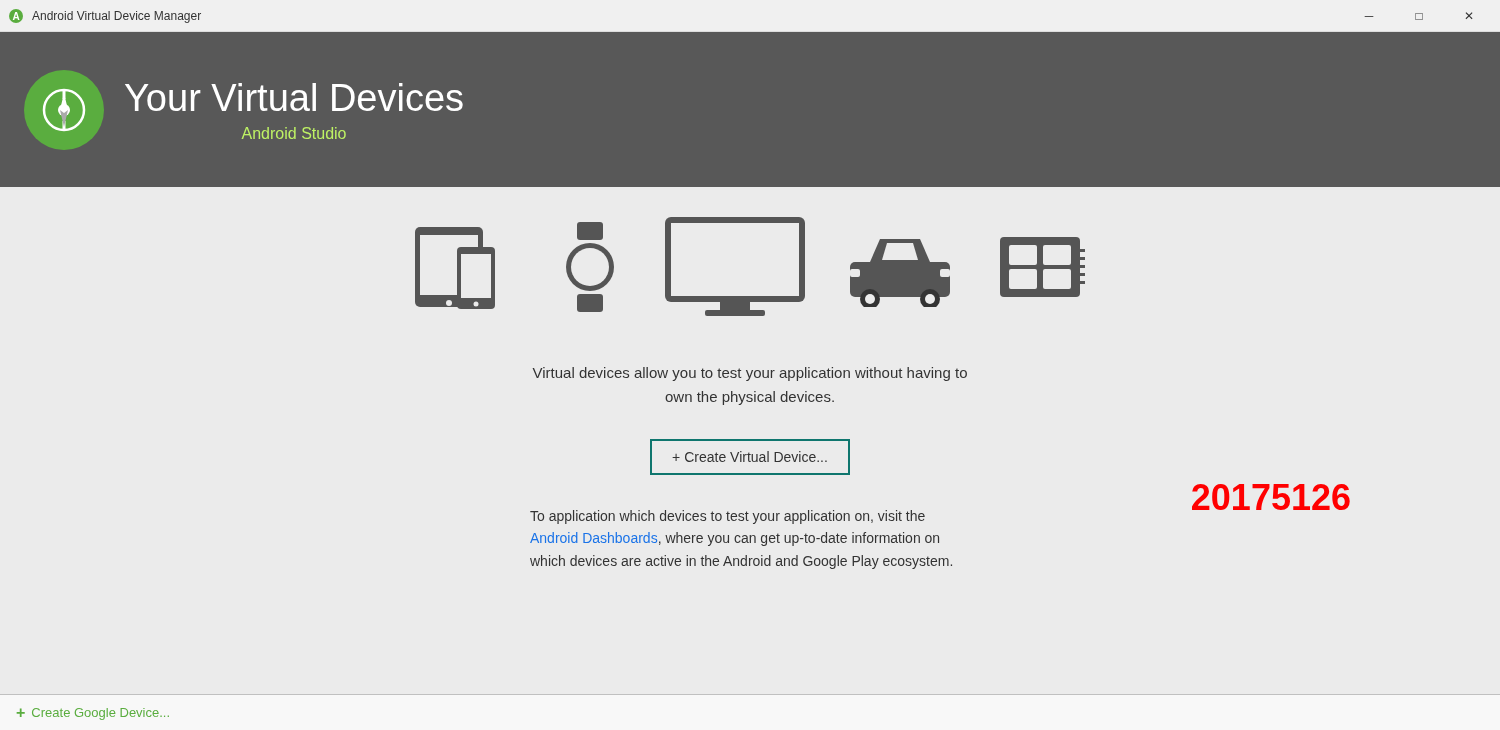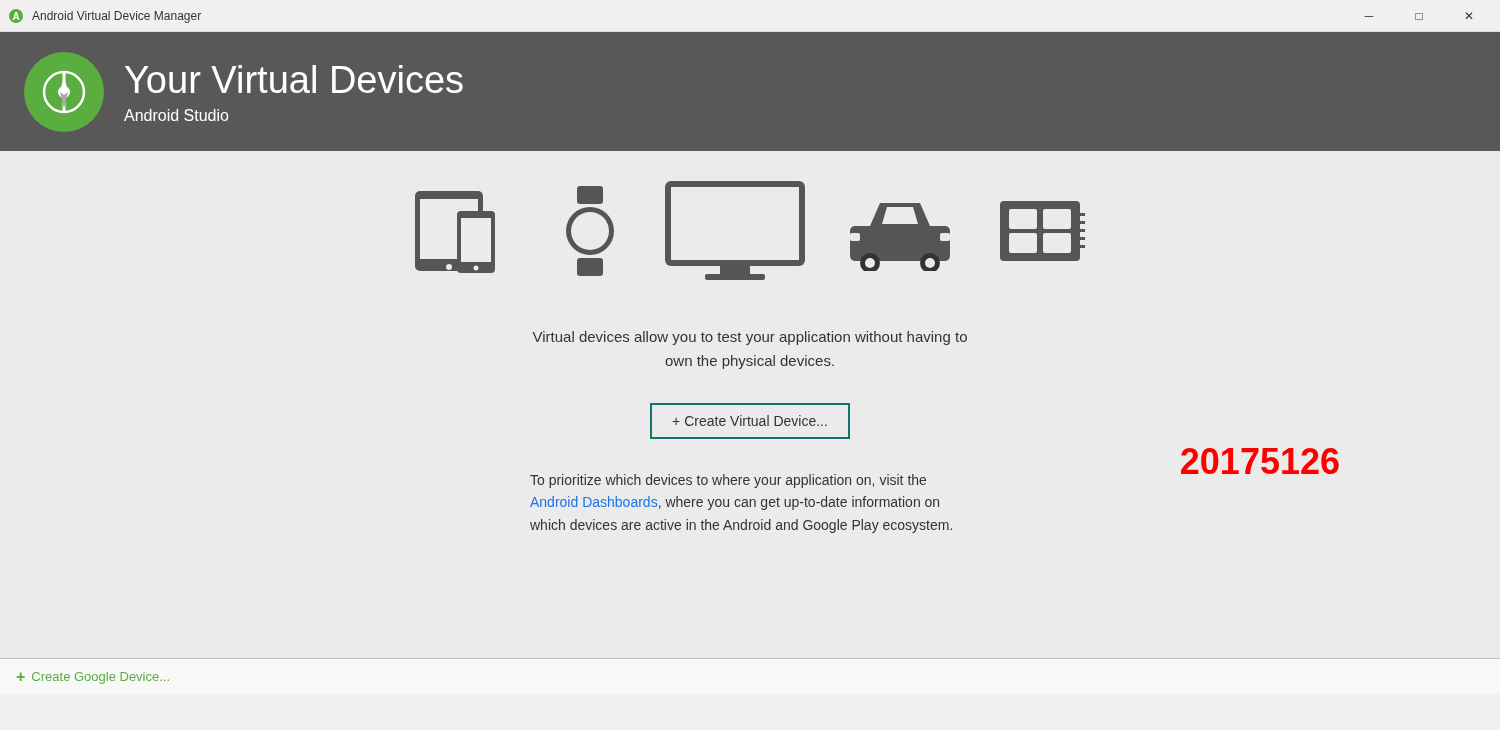--- a/index.html
+++ b/index.html
@@ -57,21 +57,21 @@
       justify-content: center;
       cursor: pointer;
       font-size: 12px;
       color: #333;
       background: transparent;
       border: none;
     }
 
     
     .app-header {
-      height: 119px;
+      height: 155px;
       background: #585858;
       display: flex;
       align-items: center;
       padding: 0 24px;
       gap: 20px;
     }
 
     .logo-circle {
       width: 80px;
       height: 80px;
@@ -95,22 +95,23 @@
 
     .header-title {
       font-size: 38px;
       font-weight: 300;
       color: #ffffff;
       line-height: 1.2;
     }
 
     .header-subtitle {
       font-size: 16px;
-      color: #ffffff;
+      color: #bef264;
       margin-top: 4px;
+      text-align: center;
     }
 
     
     .main-content {
       background: #ebebeb;
       height: calc(730px - 32px - 155px);
       display: flex;
       flex-direction: column;
       align-items: center;
       padding: 30px 28px 0;
@@ -149,21 +150,21 @@
       cursor: pointer;
       display: flex;
       align-items: center;
       gap: 6px;
       margin-bottom: 20px;
     }
 
     
     .watermark {
       position: absolute;
-      right: 160px;
+      right: 149px;
       top: 290px;
       font-size: 36px;
       font-weight: bold;
       color: #ff0000;
     }
 
     
     .footer-text {
       font-size: 14px;
       color: #333;
@@ -329,21 +330,21 @@
 
   </div>
 
   <p class="description">Virtual devices allow you to test your application without having to own the physical devices.</p>
 
   <button class="create-btn">+ Create Virtual Device...</button>
 
   <div class="watermark" style="color: #ff0000;">20175126</div>
 
   <div class="footer-text">
-    <span>To prioritize which devices to where your application on, visit the </span><a href="#">Android Dashboards</a><span>, where you can get up-to-date information on which devices are active in the Android and Google Play ecosystem.</span>
+    <span>To application which devices to test your application on, visit the </span><a href="#">Android Dashboards</a><span>, where you can get up-to-date information on which devices are active in the Android and Google Play ecosystem.</span>
   </div>
 
   <div class="bottom-bar">
     <button class="bottom-create-btn">
       <span style="color:#5aad3f; font-size:16px; font-weight:bold;">+</span>
       <span>Create Google Device...</span>
     </button>
   </div>
 
 </div>

